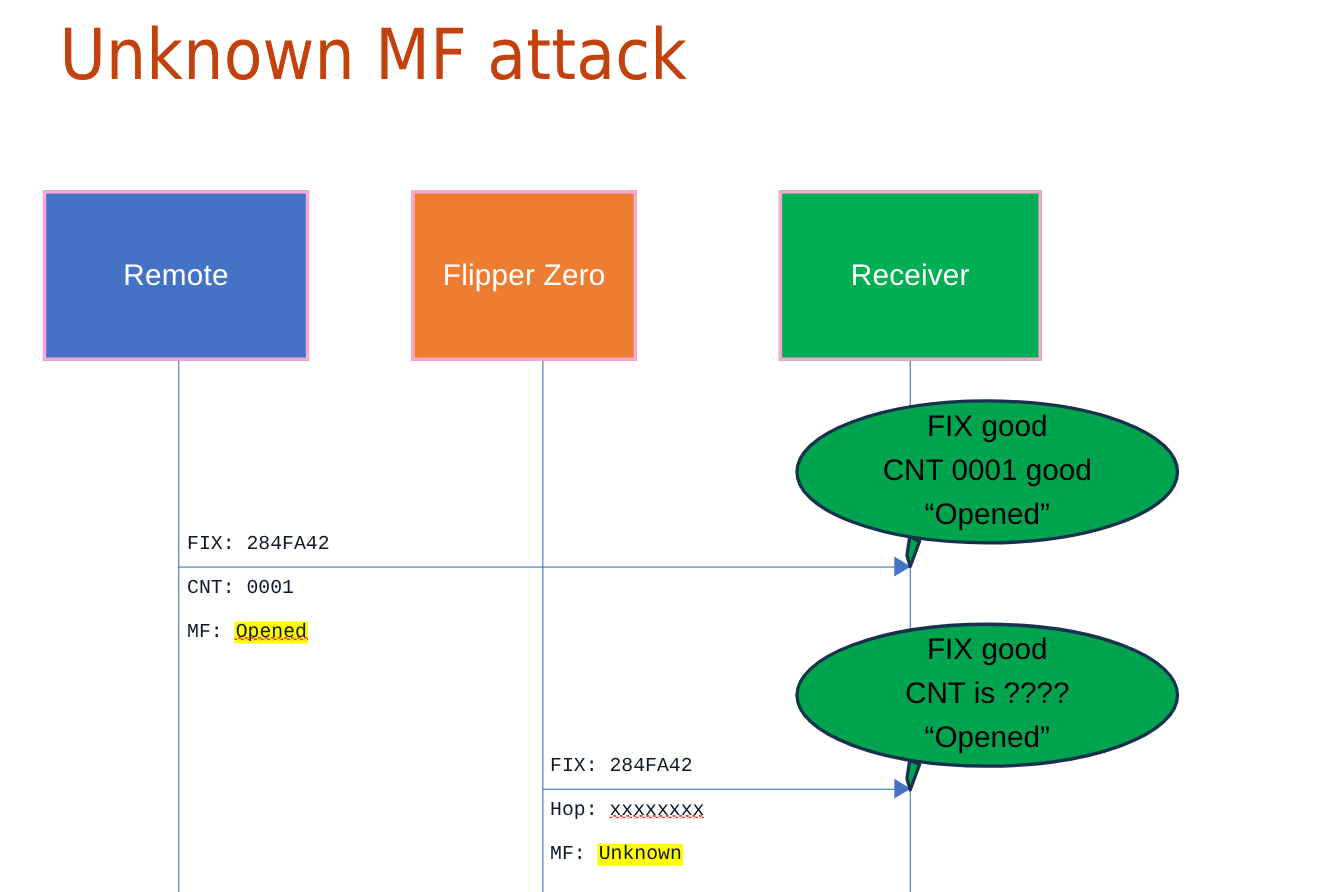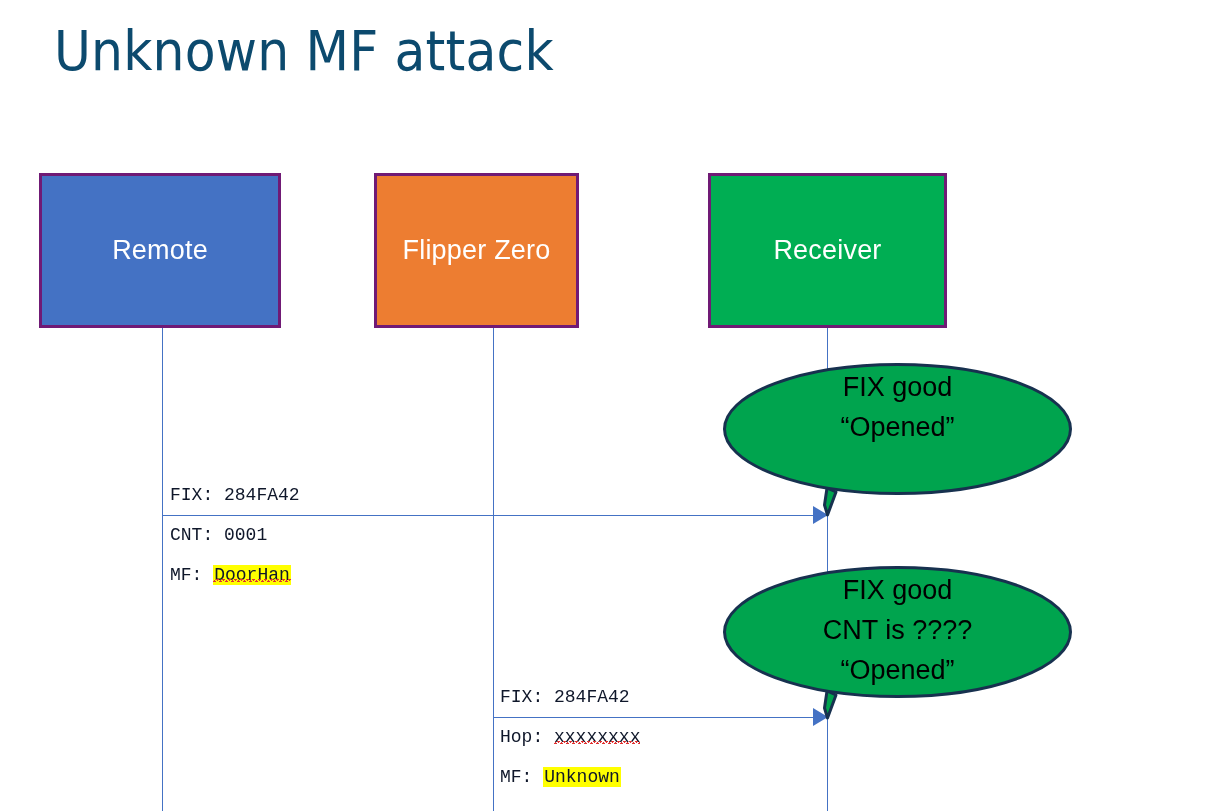--- a/index.html
+++ b/index.html
@@ -19,40 +19,40 @@
     overflow: hidden;
   }
 
   
   #slide-title {
     position: absolute;
     left: 54px;
     top: 7px;
     font-family: "DejaVu Sans Condensed", "Liberation Sans", sans-serif;
     font-stretch: condensed;
-    font-size: 56px;
+    font-size: 64px;
     line-height: 88px;
-    color: #0c4a6e;
+    color: #c2410c;
     font-weight: 400;
     letter-spacing: 0.2px;
     white-space: nowrap;
   }
 
   
   .lifeline {
     position: absolute;
     width: 1px;
     background: #4472c4;
   }
 
   
   .actor-box {
     position: absolute;
     box-sizing: border-box;
-    border: 3px solid #701a75;
+    border: 3px solid #f9a8d4;
     display: flex;
     align-items: center;
     justify-content: center;
   }
   .actor-label {
     color: #ffffff;
     font-size: 27px;
     font-family: "Liberation Sans", sans-serif;
     font-weight: 400;
     letter-spacing: 0.2px;
@@ -155,31 +155,32 @@
   <div class="msg-head" style="left:813px; top:506px;"></div>
 
   <div class="msg-text" style="left:170px; top:475px;">
     <span class="line">
       <span>FIX: </span><span>284FA42</span>
     </span>
     <span class="line">
       <span>CNT: </span><span>0001</span>
     </span>
     <span class="line">
-      <span>MF: </span><span class="hl squiggle">DoorHan</span>
+      <span>MF: </span><span class="hl squiggle">Opened</span>
     </span>
   </div>
 
   <div class="callout" style="left:723px; top:363px; width:349px; height:152px;">
     <svg width="349" height="152" viewBox="0 0 349 152">
       <path d="M 104 125 L 101.5 142 L 104.5 152 L 113 129 Z" fill="#00A44E" stroke="#17314F" stroke-width="3" stroke-linejoin="round"></path>
       <ellipse cx="174.5" cy="66" rx="173" ry="64.5" fill="#00A44E" stroke="#17314F" stroke-width="3"></ellipse>
     </svg>
     <div class="callout-text" style="top:4px;">
       <span class="line">FIX good</span>
+      <span class="line">CNT 0001 good</span>
       <span class="line">“Opened”</span>
     </div>
   </div>
 
   <div class="msg-line" style="left:493px; top:717px; width:334px;"></div>
   <div class="msg-head" style="left:813px; top:708px;"></div>
 
   <div class="msg-text" style="left:500px; top:677px;">
     <span class="line">
       <span>FIX: </span><span>284FA42</span>

